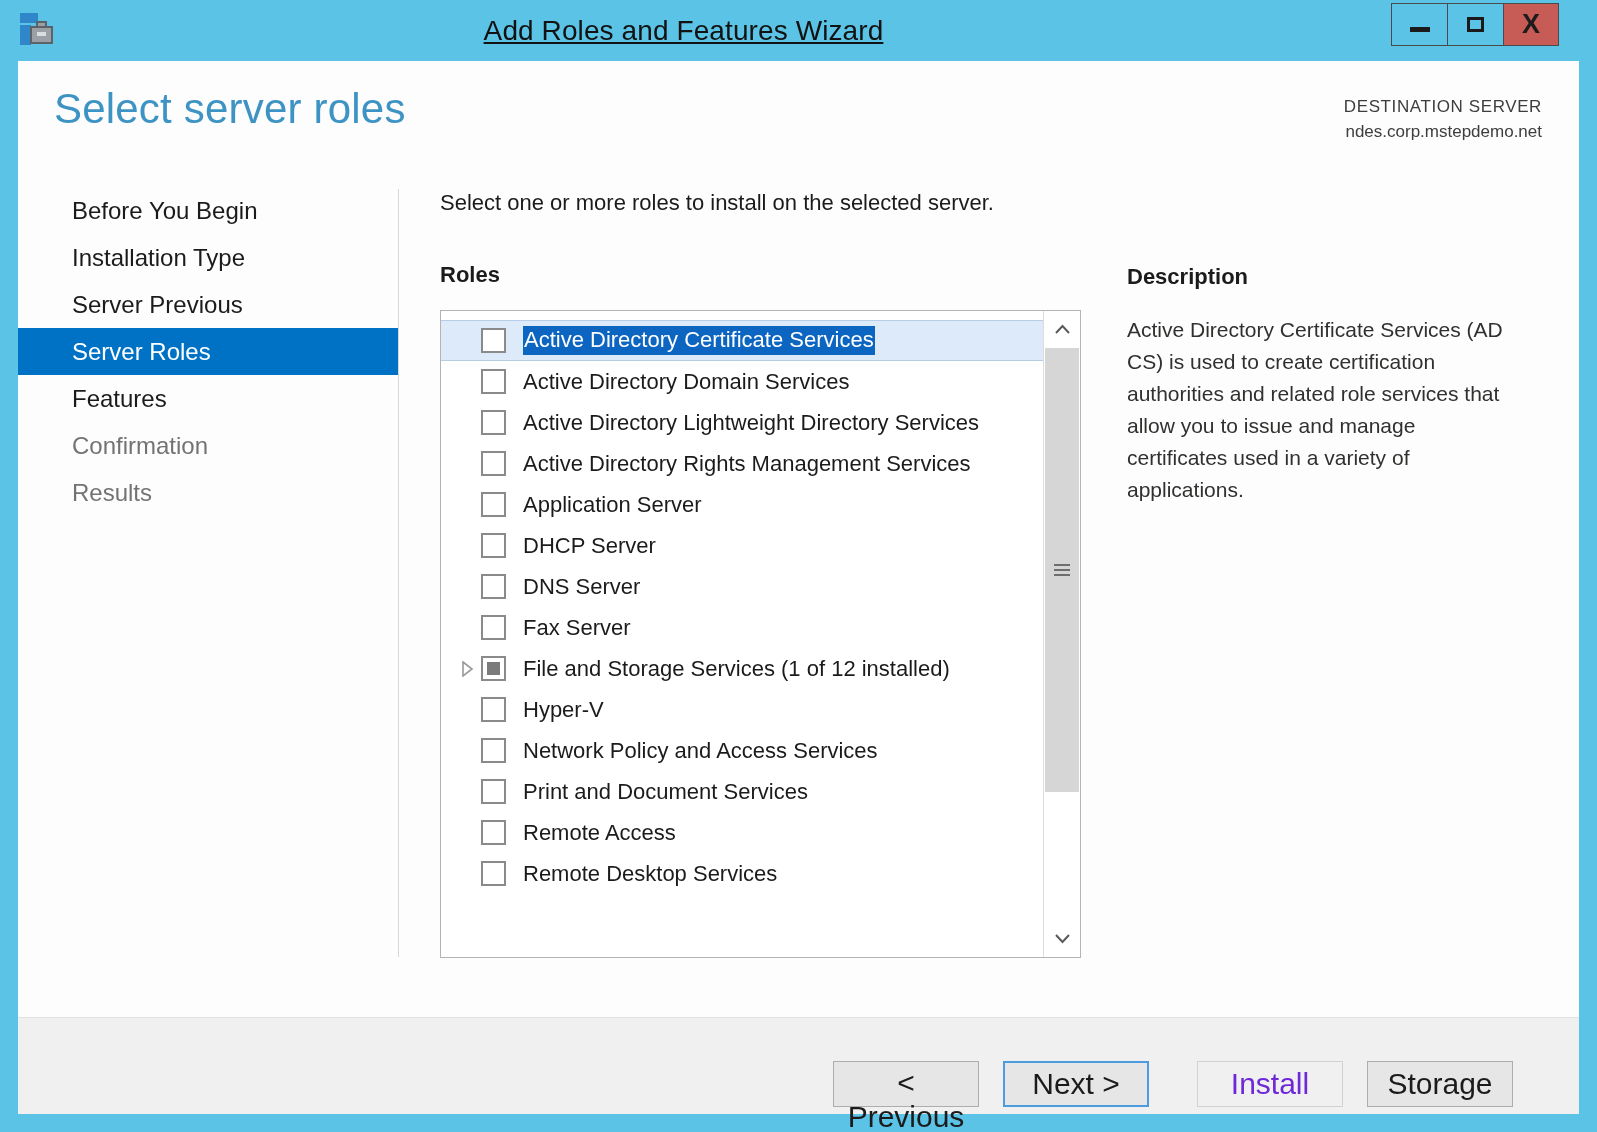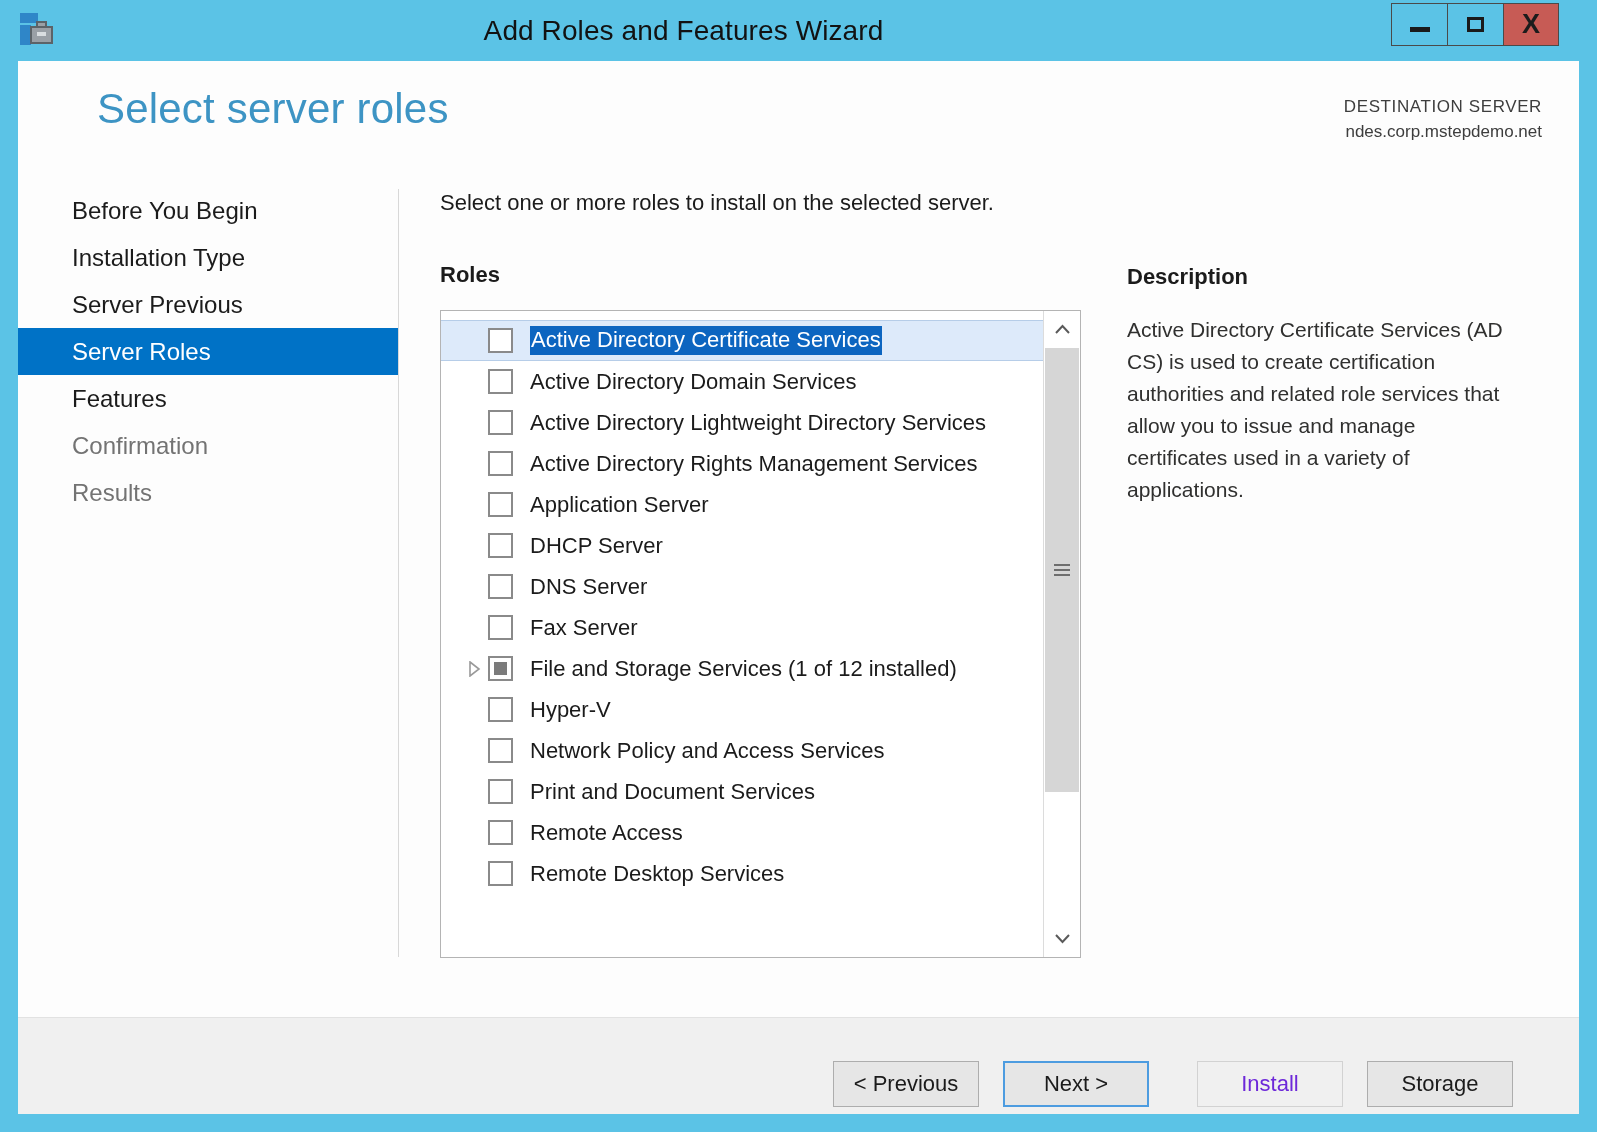--- a/index.html
+++ b/index.html
@@ -38,20 +38,21 @@
     height: 44px;
   }
   .titlebar-text {
     flex: 1;
     text-align: center;
     font-size: 28px;
     color: #121212;
     letter-spacing: 0.1px;
     padding-right: 230px;
     font-family: "Liberation Sans", sans-serif;
+    text-decoration: underline;
   }
   .win-buttons {
     position: absolute;
     right: 20px;
     top: 3px;
     display: flex;
     height: 43px;
   }
   .win-btn {
     width: 56px;
@@ -86,21 +87,20 @@
     background: #fdfdfd;
     box-sizing: border-box;
     display: flex;
     flex-direction: column;
   }
 
   .page-head {
     position: relative;
     height: 118px;
     flex: none;
-    margin-left: 43px;
   }
   .page-title {
     position: absolute;
     left: 36px;
     top: 24px;
     font-size: 42px;
     color: #3d94c4;
     font-weight: normal;
     letter-spacing: 0.2px;
   }
@@ -197,21 +197,21 @@
   }
   .list-inner {
     flex: 1;
     padding-top: 9px;
     overflow: hidden;
   }
   .role-row {
     height: 41px;
     display: flex;
     align-items: center;
-    padding-left: 19px;
+    padding-left: 12px;
     box-sizing: border-box;
   }
   .role-row.active {
     background: #ddeafa;
     border-top: 1px solid #b6cde8;
     border-bottom: 1px solid #b6cde8;
   }
   .expander {
     width: 28px;
     flex: none;
@@ -316,21 +316,21 @@
     align-items: center;
     justify-content: flex-end;
     padding-right: 66px;
     box-sizing: border-box;
   }
   .btn {
     width: 146px;
     height: 46px;
     border: 1px solid #adadad;
     background: #e6e6e6;
-    font-size: 22px;
+    font-size: 30px;
     color: #1b1b1b;
     font-family: "Liberation Sans", sans-serif;
     margin-left: 24px;
     box-sizing: border-box;
     cursor: default;
     padding: 4px;
     margin-top: 36px;
   }
   .btn.focused {
     border: 2px solid #4d9ce0;

